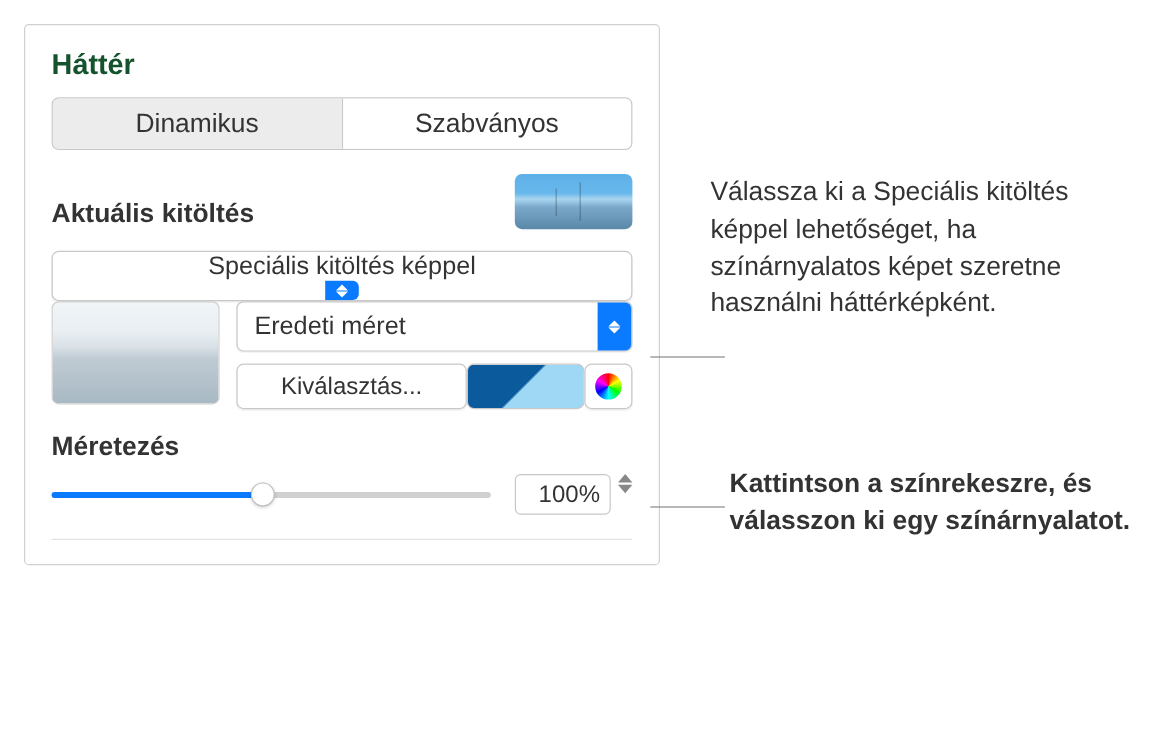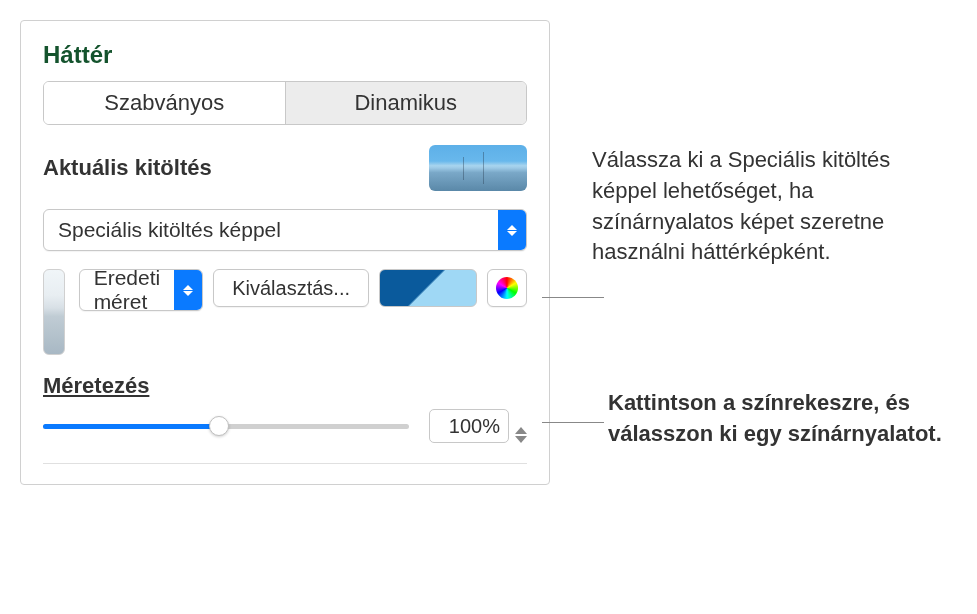--- a/index.html
+++ b/index.html
@@ -57,21 +57,21 @@
       background: #ffffff;
       font-weight: 500;
     }
     
     .segment:first-child {
       border-right: 1px solid #c8c8c8;
     }
     
     .row {
       display: flex;
-      align-items: center;
+      align-items: flex-end;
       margin-bottom: 18px;
       gap: 38px;
     }
     
     .row-label {
       font-size: 22px;
       font-weight: 600;
       color: #333;
       flex: 1;
     }
@@ -164,42 +164,42 @@
     
     .image-row {
       display: flex;
       gap: 14px;
       margin-bottom: 18px;
     }
     
     .image-controls {
       flex: 1;
       display: flex;
-      flex-direction: row;
+      flex-direction: column;
       gap: 10px;
     }
     
     .push-button {
       border: 1px solid #c8c8c8;
       border-radius: 6px;
       background: #ffffff;
       height: 38px;
       padding: 0 18px;
       font-size: 20px;
       color: #333;
       cursor: pointer;
       box-shadow: 0 1px 1px rgba(0,0,0,0.05);
       display: flex;
       align-items: center;
       justify-content: center;
     }
     
     .color-row {
       display: flex;
-      gap: 10px;
+      gap: 0;
       text-align: right;
     }
     
     .color-well {
       border: 1px solid #c8c8c8;
       border-radius: 6px;
       height: 38px;
       width: 98px;
       cursor: pointer;
       overflow: hidden;
@@ -229,21 +229,20 @@
     
     .sizing-section {
       margin-top: 8px;
     }
     
     .sizing-title {
       font-size: 22px;
       font-weight: 600;
       color: #333;
       margin-bottom: 10px;
-      text-decoration: underline;
     }
     
     .slider-row {
       display: flex;
       align-items: center;
       gap: 20px;
     }
     
     .slider-container {
       flex: 1;
@@ -279,21 +278,21 @@
       border-radius: 50%;
       top: -8px;
       left: 48%;
       margin-left: -10px;
       box-shadow: 0 1px 3px rgba(0,0,0,0.2);
       cursor: pointer;
     }
     
     .stepper-field {
       display: flex;
-      align-items: flex-end;
+      align-items: flex-start;
       gap: 6px;
     }
     
     .stepper-input {
       border: 1px solid #c8c8c8;
       border-radius: 5px;
       height: 34px;
       width: 80px;
       padding: 0 8px;
       font-size: 20px;
@@ -368,30 +367,30 @@
     }
   </style>
 </head>
 <body>
 
 <div class="panel">
 
   <div class="section-title">Háttér</div>
 
   <div class="segmented-control">
+    <div class="segment">Dinamikus</div>
     <div class="segment active">Szabványos</div>
-    <div class="segment">Dinamikus</div>
   </div>
 
   <div class="row">
     <div class="row-label">Aktuális kitöltés</div>
     <div class="thumbnail"></div>
   </div>
 
-  <div class="popup-button" style="margin-bottom:18px;">
+  <div class="popup-button" style="margin-bottom:0;flex-direction:column;">
     <span class="popup-button-label">Speciális kitöltés képpel</span>
     <span class="popup-arrows">
       <span class="arrow-up"></span>
       <span class="arrow-down"></span>
     </span>
   </div>
 
   <div class="image-row">
     <div class="thumbnail2"></div>
     <div class="image-controls">

